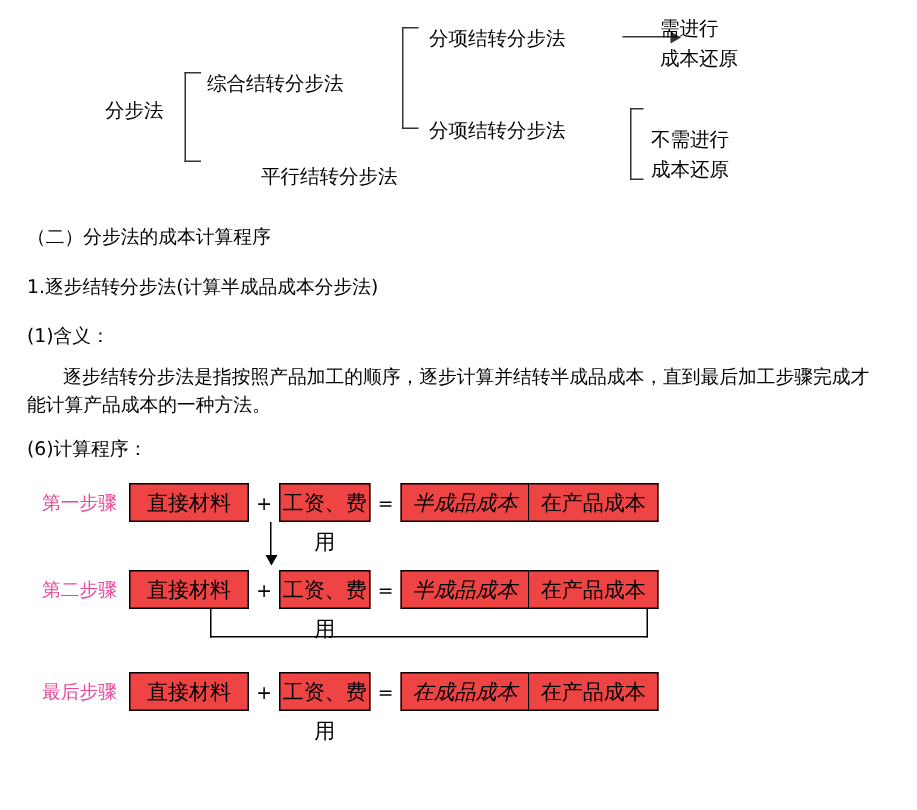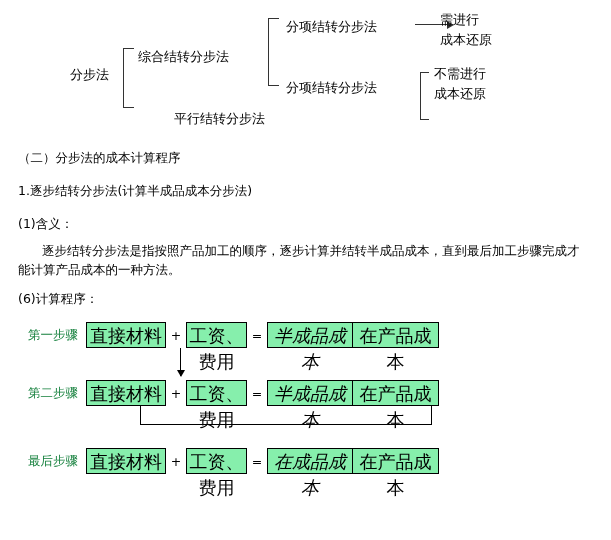--- a/index.html
+++ b/index.html
@@ -83,29 +83,29 @@
     left: 0;
     display: flex;
     align-items: center;
     height: 26px;
   }
   .step-label {
     width: 78px;
     text-align: right;
     font-size: 12.5px;
     padding-right: 8px;
-    color: #15803d;
+    color: #ec4899;
   }
   .cell {
     border: 1.2px solid #000;
     height: 26px;
     line-height: 26px;
     text-align: center;
-    font-size: 18px;
-    background: #86efac;
+    font-size: 14px;
+    background: #ef4444;
     box-sizing: border-box;
   }
   .cell.w1 { width: 80px; }
   .cell.w2 { width: 61px; }
   .cell.w3 { width: 86px; font-style: italic; }
   .cell.w4 { width: 86px; }
   .op {
     width: 20px;
     text-align: center;
     font-size: 12.5px;
@@ -161,21 +161,21 @@
 
   <div class="arrow" style="left:415px; top:24px; width:38px;"></div>
 
   <div class="node two-line" style="left:440px; top:10px; width:80px;">
     <div>需进行</div>
     <div>成本还原</div>
   </div>
 
   <div class="brace" style="left:420px; top:72px; width:8px; height:46px;"></div>
 
-  <div class="node two-line" style="left:434px; top:64px; width:90px;">
+  <div class="node two-line" style="left:434px; top:84px; width:90px;">
     <div>不需进行</div>
     <div>成本还原</div>
   </div>
 </div>
 
 <div class="para">（二）分步法的成本计算程序</div>
 <div class="spacer-14"></div>
 <div class="para">1.逐步结转分步法(计算半成品成本分步法)</div>
 <div class="spacer-14"></div>
 <div class="para">(1)含义：</div>

